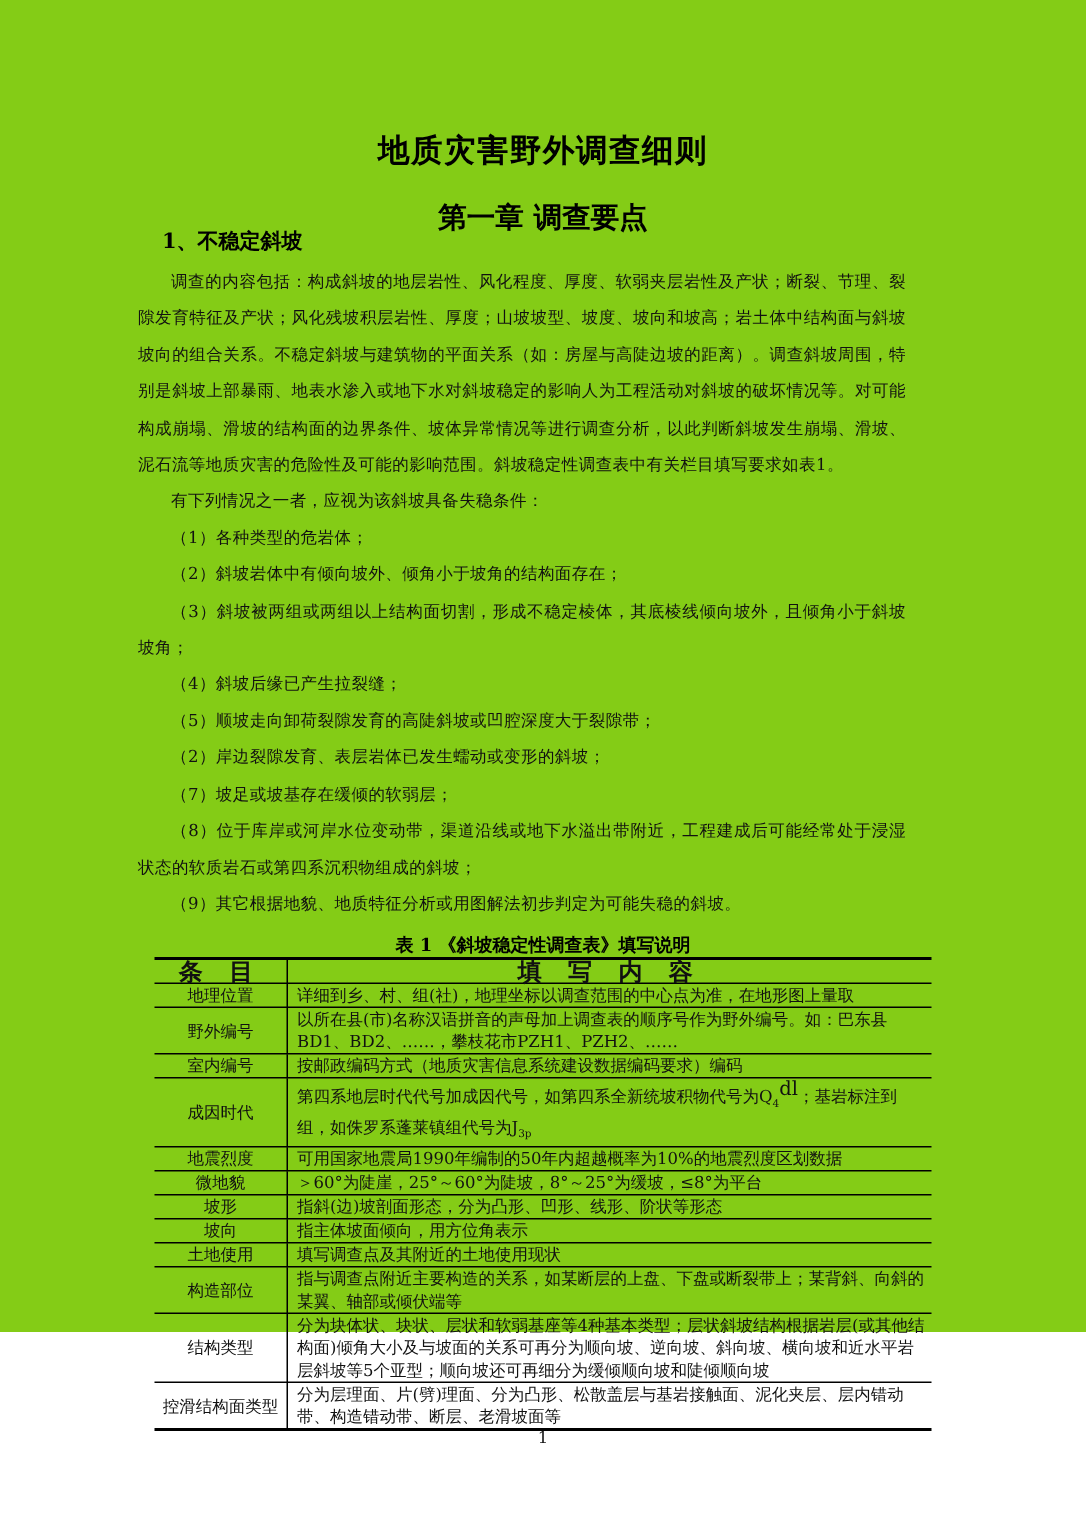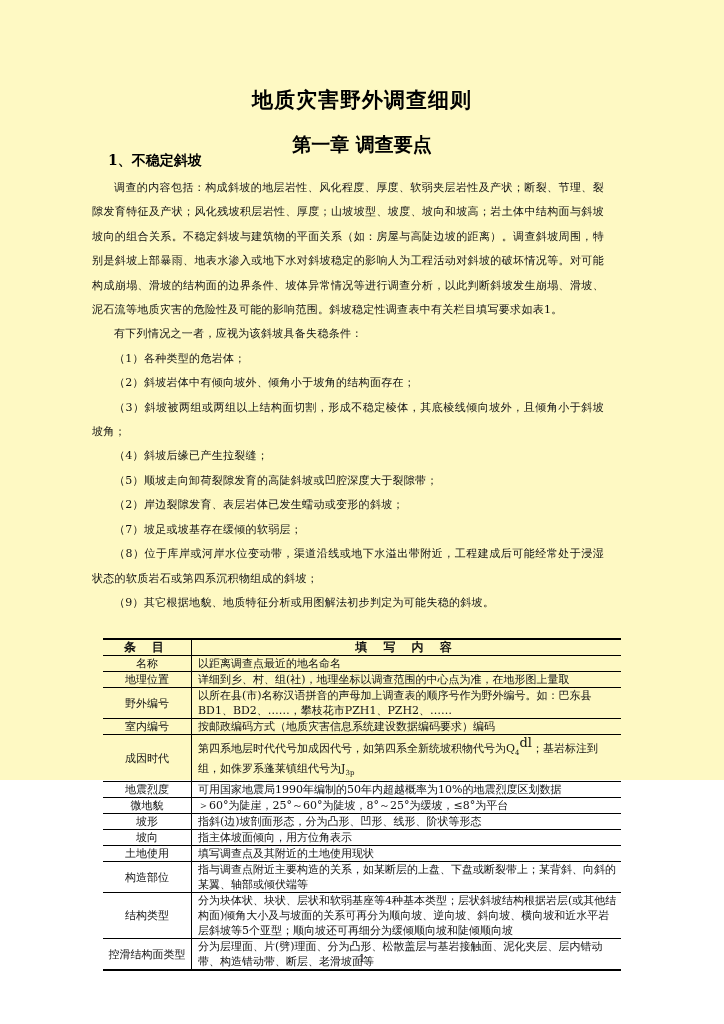--- a/index.html
+++ b/index.html
@@ -1,37 +1,37 @@
 <!DOCTYPE html>
 <html><head>
 <meta charset="utf-8">
 <style>
   html, body { margin: 0; padding: 0; background: #ffffff; }
   body { width: 724px; height: 1024px; position: relative; overflow: hidden;
          font-family: "DejaVu Serif", "Liberation Serif", serif; color: #111; }
-  .page { position: absolute; left: 0; top: 0; width: 724px; height: 780px; background: #fef9c3; }
+  .page { position: absolute; left: 0; top: 0; width: 724px; height: 888px; background: #84cc16; }
   .doc-title { position: absolute; top: 86px; left: 0; width: 724px; text-align: center;
                font-family: "DejaVu Sans", "Liberation Sans", sans-serif; font-weight: bold;
                font-size: 21px; letter-spacing: 1px; color: #000; }
   .chapter-title { position: absolute; top: 132px; left: 0; width: 724px; text-align: center;
                    font-weight: bold; font-size: 19px; color: #000; }
   .section-heading { position: absolute; top: 152px; left: 108px; font-weight: bold;
                      font-size: 14px; color: #000; }
   .body { position: absolute; top: 176px; left: 92px; width: 512px; font-size: 11px;
           line-height: 24.4px; letter-spacing: 0.3px; }
   .body p { margin: 0; text-indent: 2em; text-align: justify; text-align-last: left; }
   .body p.item { text-indent: 2em; }
   .table-caption { position: absolute; top: 622px; left: 0; width: 724px; text-align: center;
                    font-weight: bold; font-size: 12px; color: #000; }
   table.spec { position: absolute; top: 638px; left: 103px; width: 518px; border-collapse: collapse;
                font-size: 11px; line-height: 15px; }
   table.spec th, table.spec td { border-top: 1px solid #000; border-bottom: 1px solid #000; padding: 0 4px; vertical-align: middle; }
   table.spec tr:first-child th { border-top: 2px solid #000; }
   table.spec tr:last-child td { border-bottom: 2px solid #000; }
-  table.spec th { font-weight: bold; text-align: center; font-size: 12px; letter-spacing: 6px; }
+  table.spec th { font-weight: bold; text-align: center; font-size: 16px; letter-spacing: 6px; }
   table.spec td.item-col { width: 80px; text-align: center; border-right: 1px solid #000; }
   table.spec th.item-col { width: 80px; border-right: 1px solid #000; }
   table.spec td.content-col { text-align: left; padding-left: 6px; }
   .page-number { position: absolute; top: 952px; left: 0; width: 724px; text-align: center; font-size: 11px; }
   sub { font-size: 7px; }
   sup { font-size: 13px; }
 </style>
 </head>
 <body>
 
@@ -47,30 +47,27 @@
     <p class="item">（2）斜坡岩体中有倾向坡外、倾角小于坡角的结构面存在；</p>
     <p class="item">（3）斜坡被两组或两组以上结构面切割，形成不稳定棱体，其底棱线倾向坡外，且倾角小于斜坡坡角；</p>
     <p class="item">（4）斜坡后缘已产生拉裂缝；</p>
     <p class="item">（5）顺坡走向卸荷裂隙发育的高陡斜坡或凹腔深度大于裂隙带；</p>
     <p class="item">（2）岸边裂隙发育、表层岩体已发生蠕动或变形的斜坡；</p>
     <p class="item">（7）坡足或坡基存在缓倾的软弱层；</p>
     <p class="item">（8）位于库岸或河岸水位变动带，渠道沿线或地下水溢出带附近，工程建成后可能经常处于浸湿状态的软质岩石或第四系沉积物组成的斜坡；</p>
     <p class="item">（9）其它根据地貌、地质特征分析或用图解法初步判定为可能失稳的斜坡。</p>
   </div>
 
+  <div class="table-caption">表 1 《斜坡稳定性调查表》填写说明</div>
 
   <table class="spec">
     <tbody>
         <tr>
       <th class="item-col">条 目</th>
       <th>填 写 内 容</th>
-    </tr>
-    <tr>
-      <td class="item-col">名称</td>
-      <td class="content-col">以距离调查点最近的地名命名</td>
     </tr>
     <tr>
       <td class="item-col">地理位置</td>
       <td class="content-col">详细到乡、村、组(社)，地理坐标以调查范围的中心点为准，在地形图上量取</td>
     </tr>
     <tr>
       <td class="item-col">野外编号</td>
       <td class="content-col">以所在县(市)名称汉语拼音的声母加上调查表的顺序号作为野外编号。如：巴东县BD1、BD2、……，攀枝花市PZH1、PZH2、……</td>
     </tr>
     <tr>

